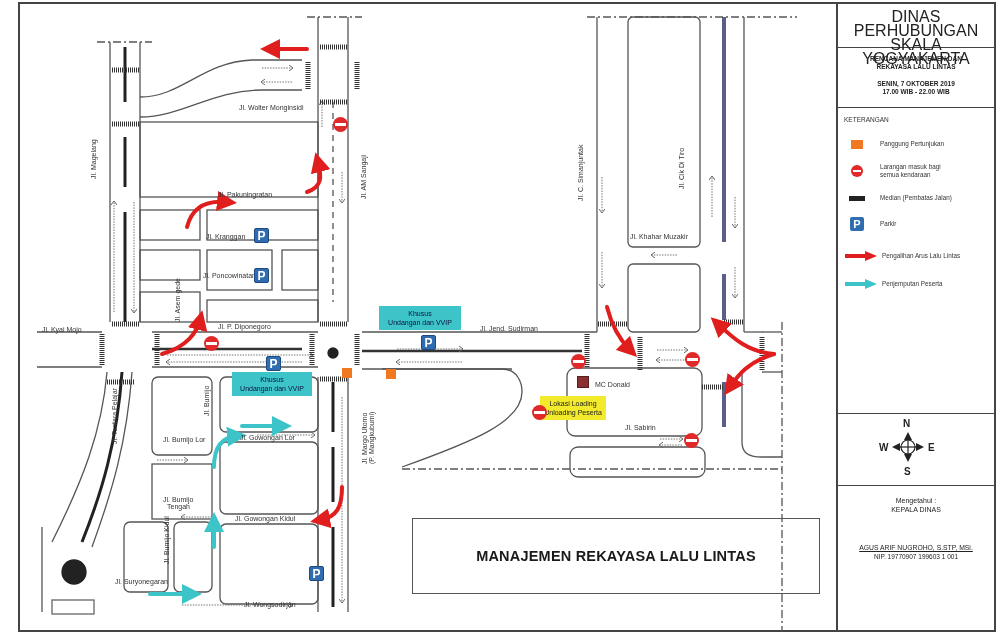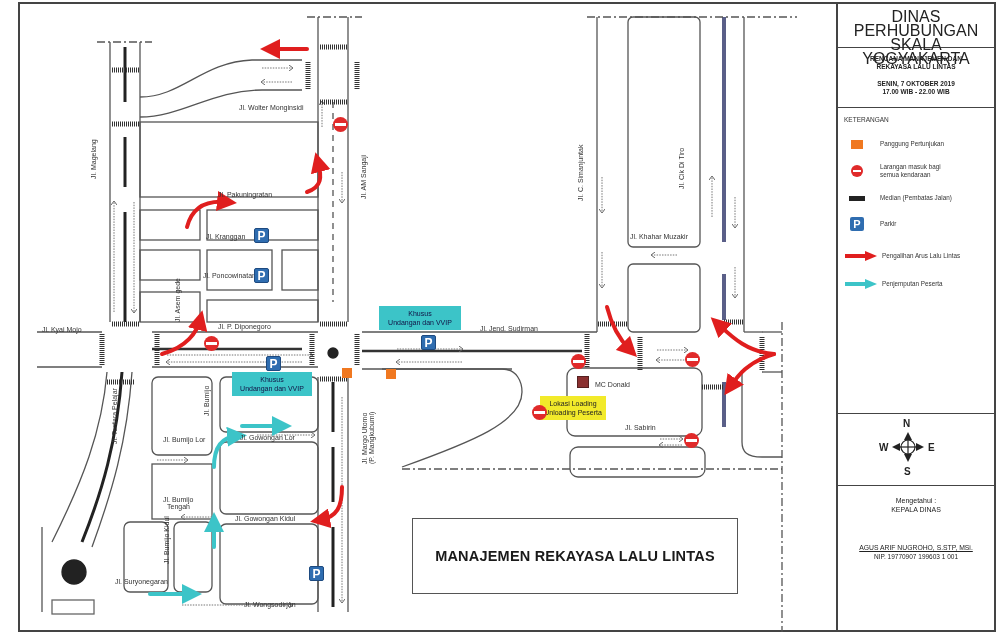--- a/index.html
+++ b/index.html
@@ -14,21 +14,21 @@
   .street-label.vert { transform: rotate(-90deg); transform-origin: left top; }
 
   .vip-box { position: absolute; background: #3cc4c8; color: #114; font-size: 7px; text-align: center; line-height: 9px; padding: 3px 4px; }
   .yellow-box { position: absolute; background: #f2ea2a; color: #222; font-size: 7px; text-align: center; line-height: 9px; padding: 3px 4px; }
 
   .parking { position: absolute; width: 15px; height: 15px; background: #2f6db0; color: #fff; font-weight: bold; font-size: 12px; line-height: 15px; text-align: center; border-radius: 2px; border: 1px solid #1d4a80; }
   .noentry { position: absolute; width: 15px; height: 15px; background: #e02a2a; border-radius: 50%; }
   .noentry::after { content: ""; position: absolute; left: 2px; right: 2px; top: 6px; height: 3px; background: #fff; }
   .stage { position: absolute; width: 10px; height: 10px; background: #f07820; }
 
-  #main-title-box { position: absolute; left: 412px; top: 518px; width: 326px; height: 76px; border: 1.5px solid #555; display: flex; flex-direction: column; justify-content: center; align-items: center; }
+  #main-title-box { position: absolute; left: 412px; top: 518px; width: 408px; height: 76px; border: 1.5px solid #555; display: flex; flex-direction: column; justify-content: center; align-items: center; }
   #main-title-box div { font-weight: bold; font-size: 14.5px; letter-spacing: 0.2px; color: #1a1a1a; line-height: 20px; }
 
   #side-panel { position: absolute; left: 836px; top: 2px; width: 160px; height: 630px; border: 2px solid #444; background: #fff; }
   .sp-section { border-bottom: 1.5px solid #444; text-align: center; }
   #sp-agency { height: 44px; padding-top: 6px; font-size: 16px; line-height: 14px; color: #222; }
   #sp-event { height: 38px; padding-top: 6px; font-size: 8.5px; font-weight: bold; line-height: 12px; }
   #sp-plan { height: 60px; padding-top: 7px; font-size: 6.5px; font-weight: bold; line-height: 8px; }
   #sp-plan .date { margin-top: 9px; }
   #sp-legend { height: 306px; text-align: left; padding: 8px 6px; }
   .legend-title { font-size: 6.5px; color: #333; margin-bottom: 14px; }

